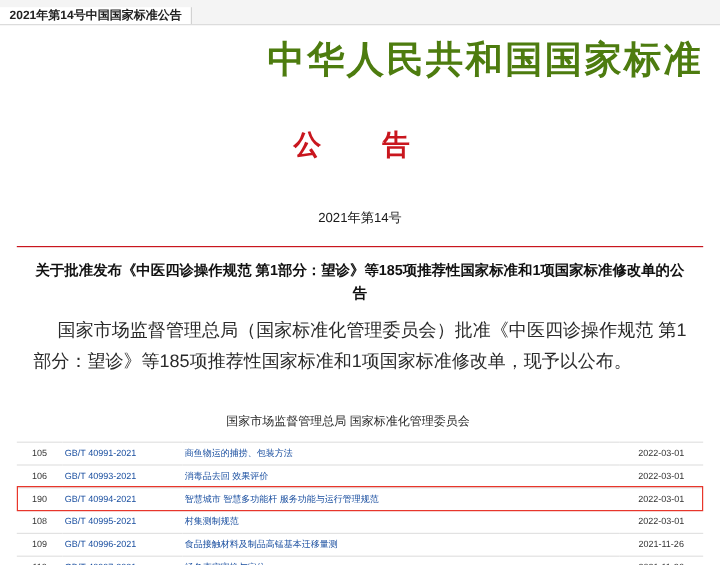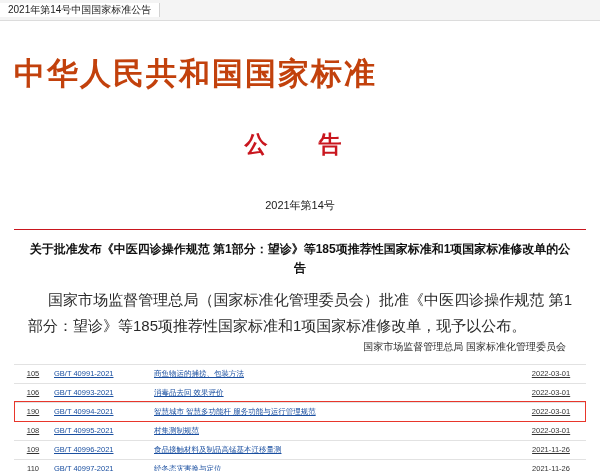--- a/index.html
+++ b/index.html
@@ -18,21 +18,22 @@
     width: 600px;
     height: 471px;
     background: #ffffff;
   }
   
   .topbar {
     height: 20px;
     background: #f4f4f4;
     border-bottom: 1px solid #dcdcdc;
     display: flex;
-    align-items: center;
+    align-items: flex-end;
+    font-weight: bold;
   }
   .tab {
     display: flex;
     align-items: center;
     padding: 0 8px;
     font-size: 10px;
     color: #222222;
     background: #ffffff;
     border-right: 1px solid #d2d2d2;
     white-space: nowrap;
@@ -41,27 +42,27 @@
     flex: 1;
     background: #f4f4f4;
   }
   
   .doc {
     position: relative;
     padding: 0 14px;
     box-sizing: border-box;
   }
   .main-title {
-    text-align: left;
-    color: #c2410c;
+    text-align: right;
+    color: #4d7c0f;
     font-family: "DejaVu Serif", "Liberation Serif", serif;
     font-size: 31px;
     font-weight: bold;
     letter-spacing: 2px;
-    margin-top: 32px;
+    margin-top: 8px;
   }
   .sub-title {
     text-align: center;
     color: #c9161e;
     font-family: "DejaVu Serif", "Liberation Serif", serif;
     font-size: 23px;
     font-weight: bold;
     letter-spacing: 14px;
     margin-top: 34px;
   }
@@ -96,43 +97,42 @@
   .announce-body {
     margin-top: 10px;
     font-size: 15px;
     color: #2a2a2a;
     line-height: 1.75;
     text-align: justify;
     padding: 0 14px;
     text-indent: 20px;
   }
   .signature {
-    margin-top: 0;
+    margin-top: 28px;
     font-size: 10px;
     color: #2a2a2a;
-    text-align: right;
+    text-align: center;
     padding-right: 20px;
   }
   
   .table-wrap {
     margin-top: 10px;
     position: relative;
   }
   table.std {
     width: 100%;
     border-collapse: collapse;
     font-size: 7.5px;
     color: #222222;
   }
   table.std td {
     border-top: 1px solid #e2e2e2;
     border-bottom: 1px solid #e2e2e2;
     padding: 4px 2px;
     vertical-align: middle;
-    text-decoration: underline;
   }
   td.c-no {
     width: 34px;
     text-align: center;
     color: #333333;
   }
   td.c-code {
     width: 96px;
     text-align: left;
     padding-left: 4px;

